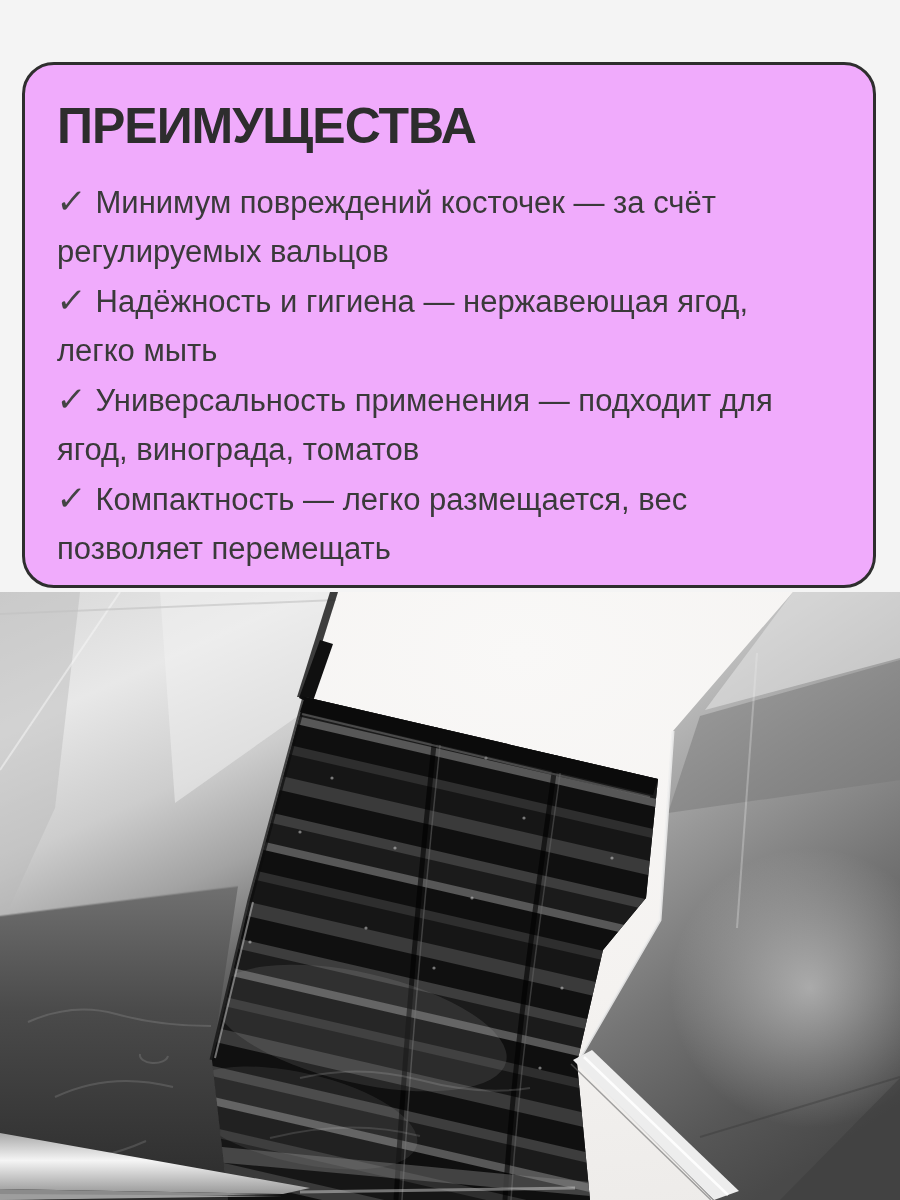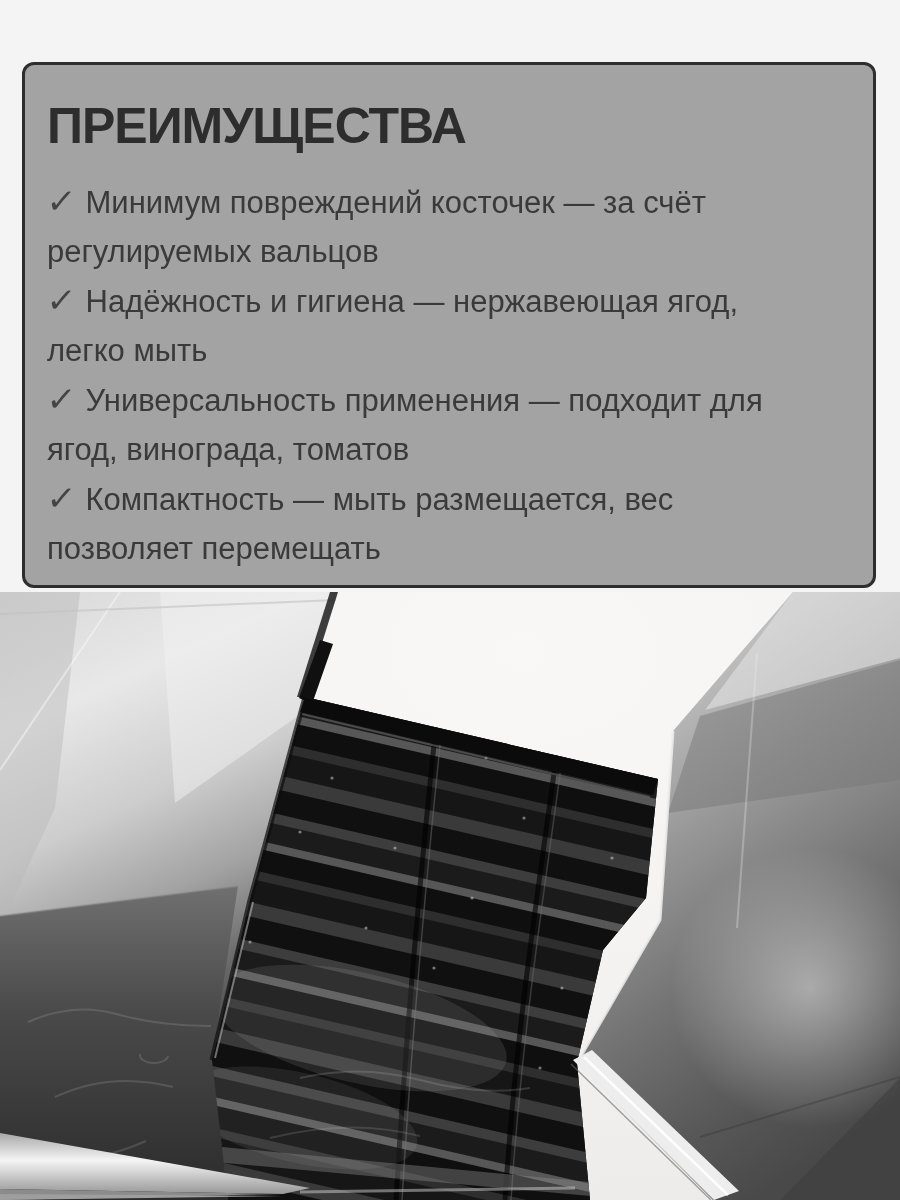--- a/index.html
+++ b/index.html
@@ -4,24 +4,24 @@
 <style>
   html,body{margin:0;padding:0;}
   body{
     width:900px;height:1200px;position:relative;overflow:hidden;
     background:#f4f4f4;
     font-family:"Liberation Sans","DejaVu Sans",sans-serif;
   }
   .card{
     position:absolute;left:22px;top:62px;width:854px;height:526px;
     box-sizing:border-box;
-    background:#a3a3a3;
+    background:#f0abfc;
     border:3px solid #2e2e2e;
-    border-radius:12px;
-    padding:36px 44px 0 22px;
+    border-radius:32px;
+    padding:36px 44px 0 32px;
   }
   .card h1{
     margin:0 0 26px 0;
     font-size:50px;line-height:1.0;font-weight:700;
     letter-spacing:-1px;color:#2d2d2d;
   }
   .adv-list{width:766px;font-size:31px;line-height:49px;color:#3a3a3a;}
   .adv-list p{margin:0;}
   .check{
     font-size:34px;font-weight:700;color:#444;
@@ -35,21 +35,21 @@
 <body>
 
 <div>
 
   <section class="card">
     <h1>ПРЕИМУЩЕСТВА</h1>
     <div class="adv-list">
       <p><span class="check">✓</span><span>Минимум повреждений косточек — за счёт регулируемых вальцов</span></p>
       <p><span class="check">✓</span><span>Надёжность и гигиена — нержавеющая ягод, легко мыть</span></p>
       <p><span class="check">✓</span><span>Универсальность применения — подходит для ягод, винограда, томатов</span></p>
-      <p><span class="check">✓</span><span>Компактность — мыть размещается, вес позволяет перемещать</span></p>
+      <p><span class="check">✓</span><span>Компактность — легко размещается, вес позволяет перемещать</span></p>
     </div>
   </section>
 
   <figure class="photo" aria-label="Вид сверху в бункер дробилки: нержавеющие стальные стенки и чёрные рифлёные вальцы">
     <svg width="900" height="608" viewBox="0 0 900 608" xmlns="http://www.w3.org/2000/svg">
       <defs>
         <radialGradient id="skyGrad" cx="58%" cy="10%" r="95%">
           <stop offset="0" stop-color="#f9f8f7"></stop>
           <stop offset="0.6" stop-color="#f4f2f0"></stop>
           <stop offset="1" stop-color="#edebe9"></stop>

